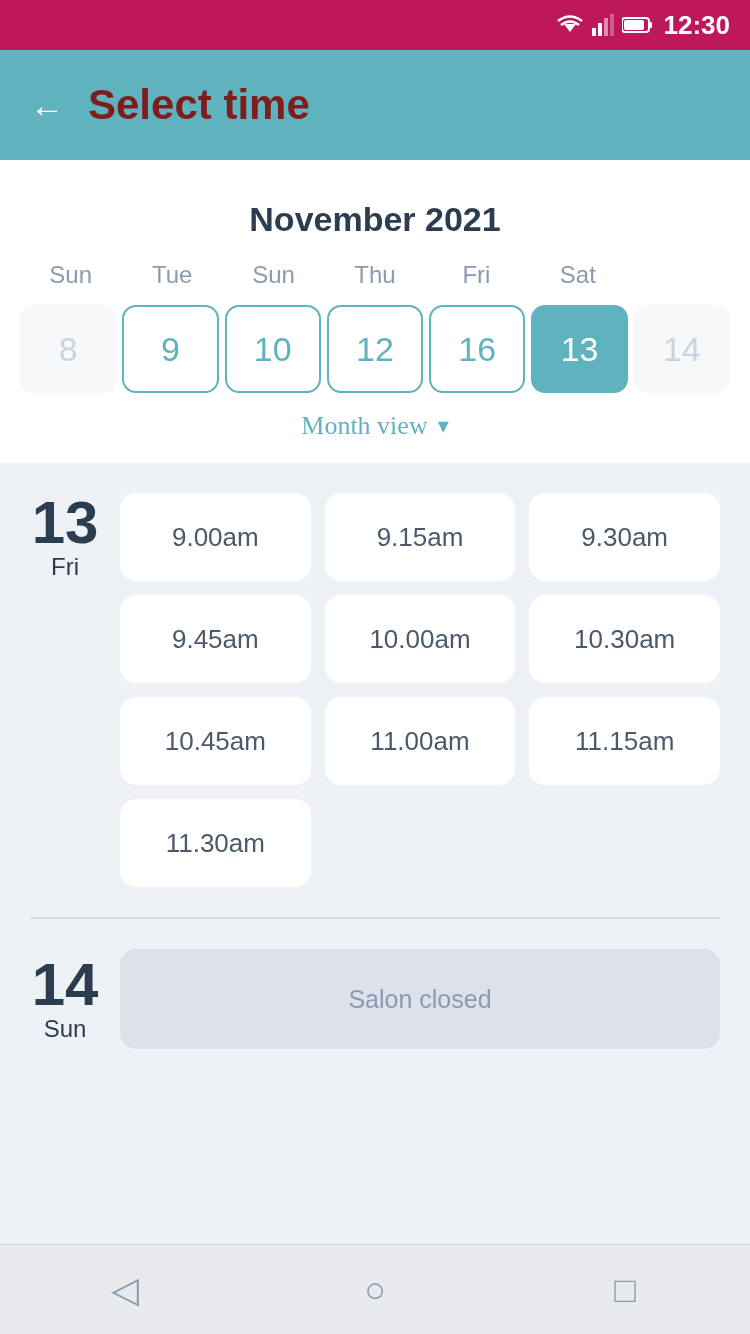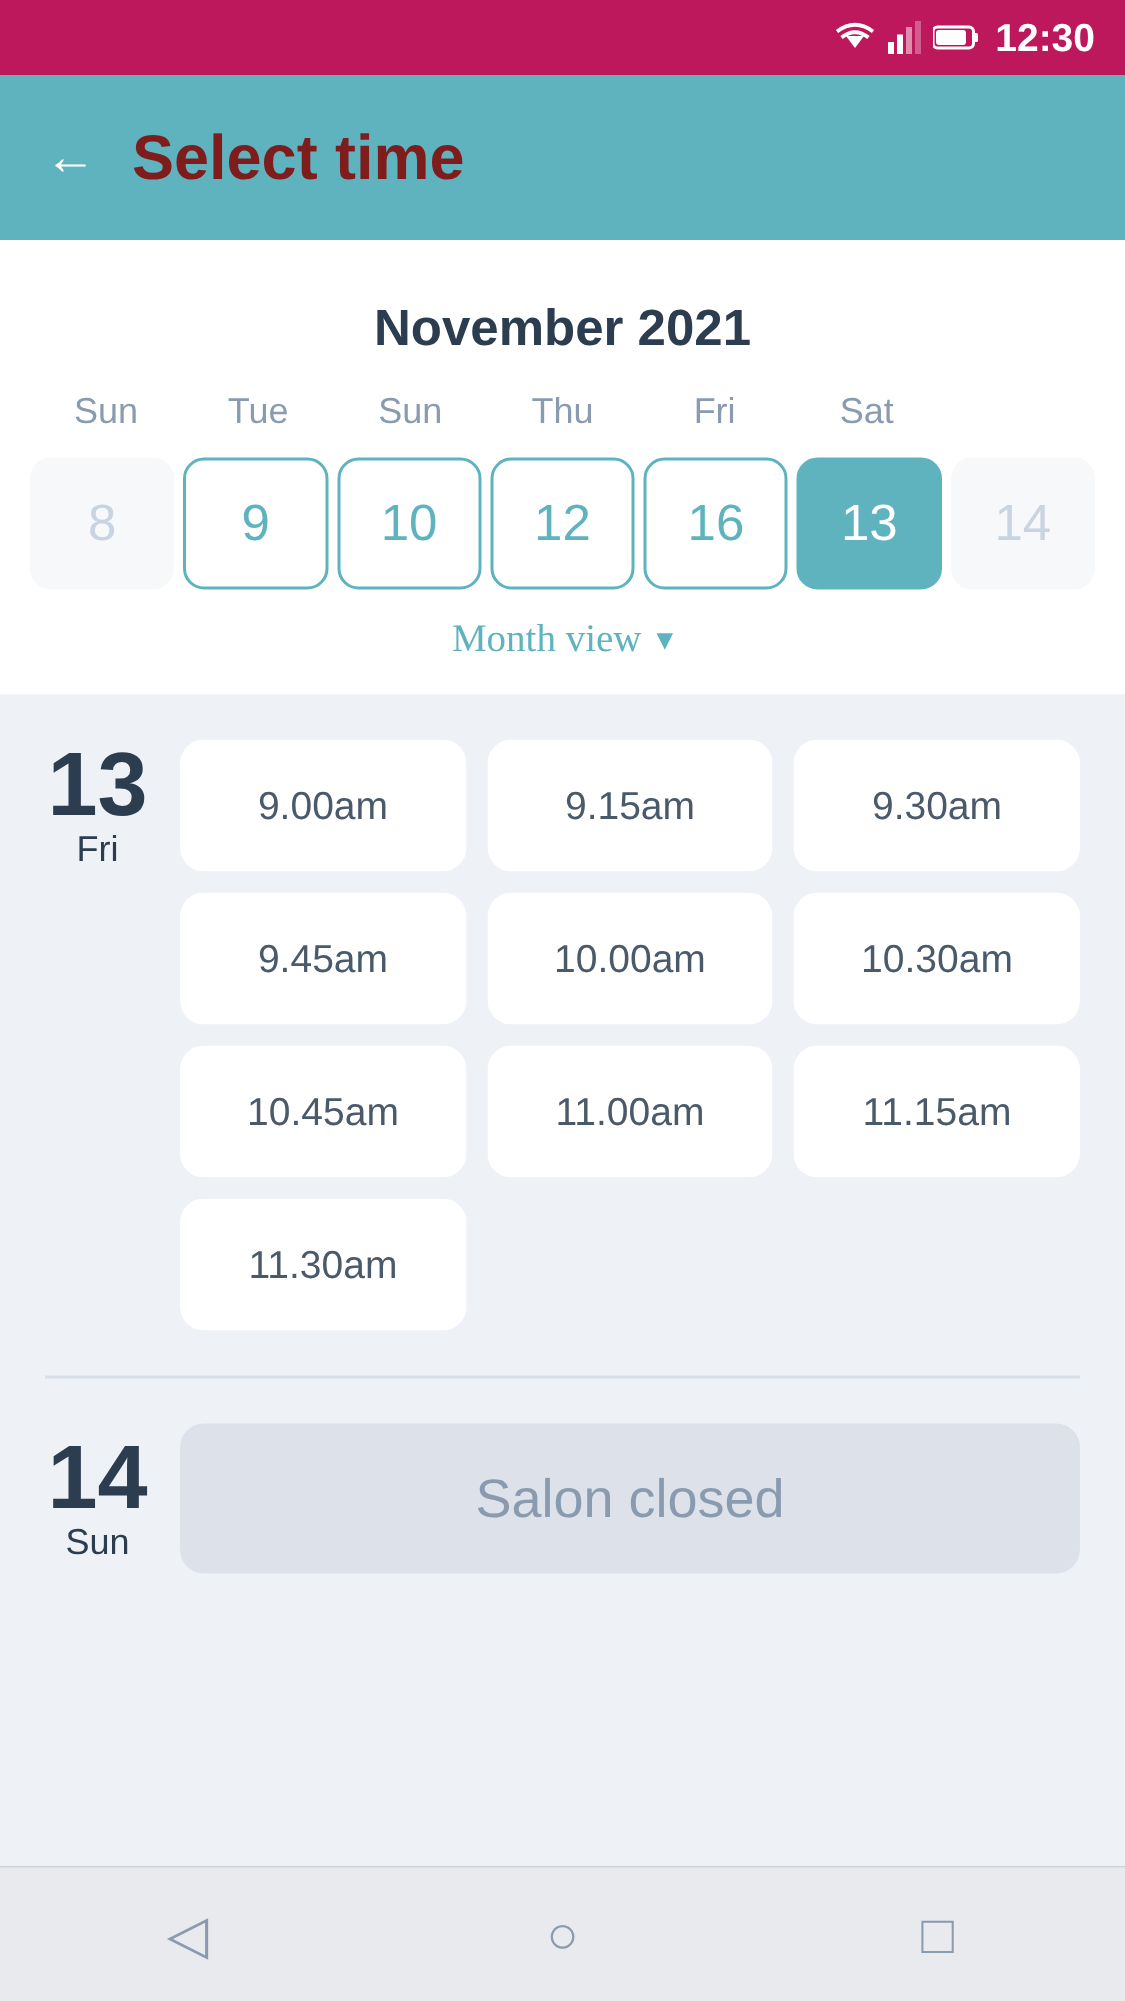--- a/index.html
+++ b/index.html
@@ -203,21 +203,21 @@
       gap: 20px;
     }
     .closed-slot {
       flex: 1;
       background: #dde2ea;
       border-radius: 16px;
       height: 100px;
       display: flex;
       align-items: center;
       justify-content: center;
-      font-size: 36px;
+      font-size: 25px;
       color: #8a9bb0;
     }
 
     
     .bottom-nav {
       background: #e8eaee;
       height: 90px;
       display: flex;
       align-items: center;
       justify-content: space-around;

